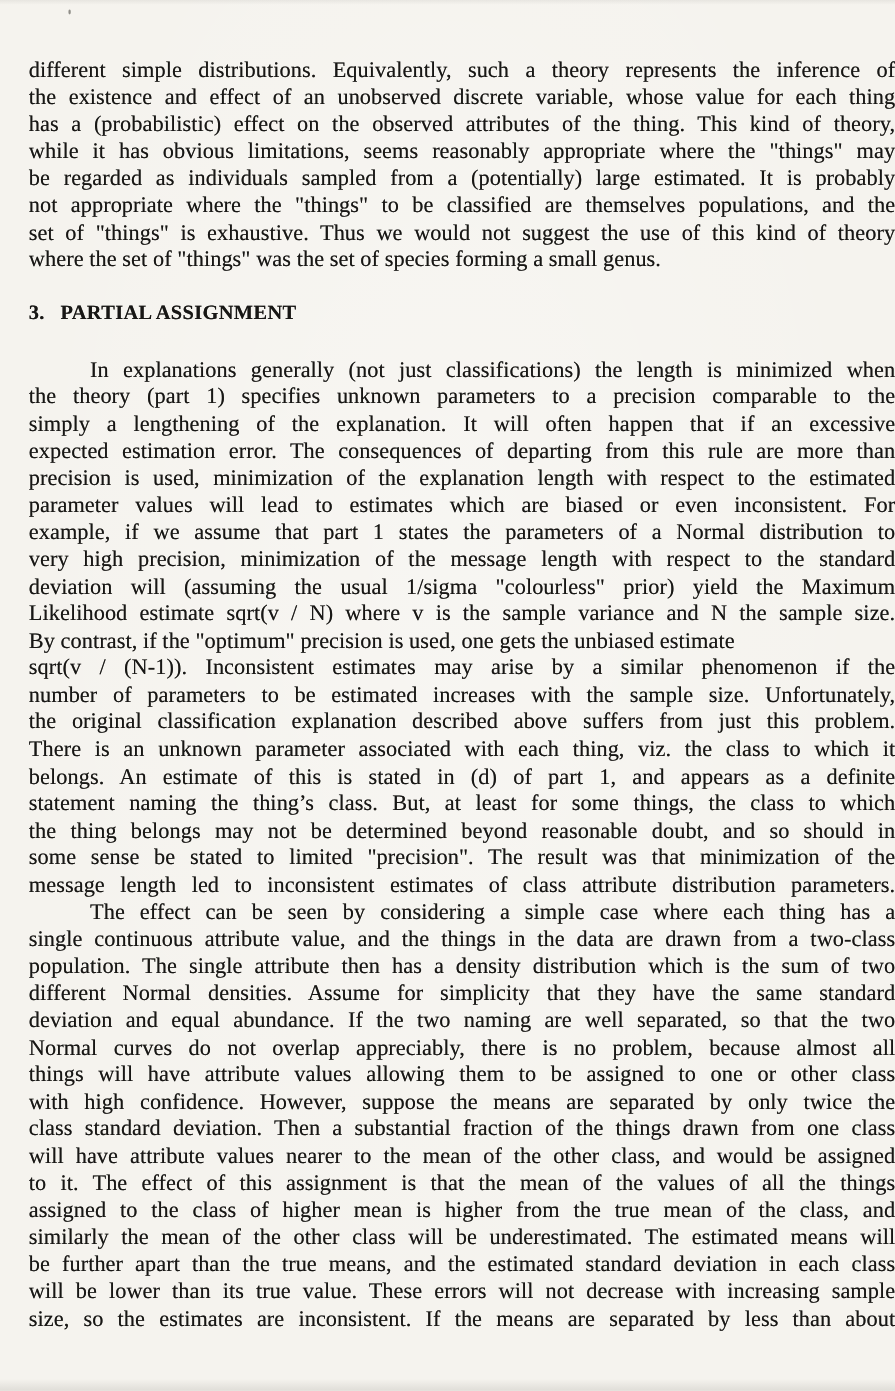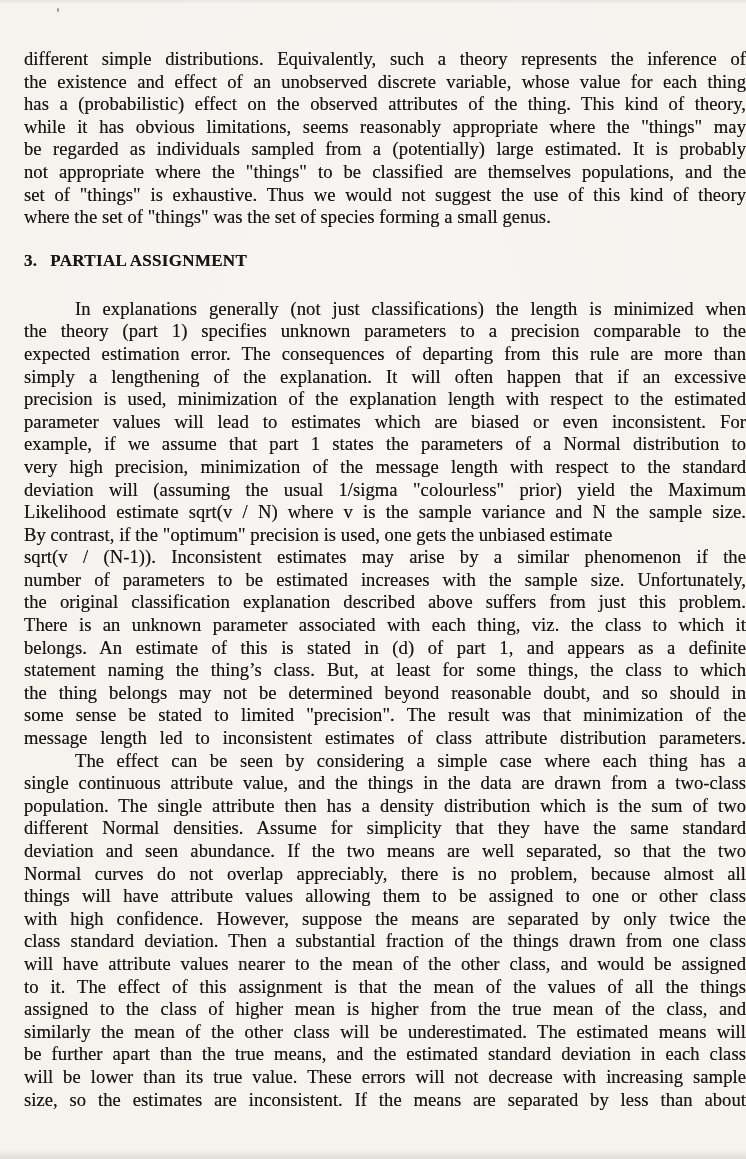--- a/index.html
+++ b/index.html
@@ -73,22 +73,22 @@
         <div class="line">while it has obvious limitations, seems reasonably appropriate where the "things" may</div>
         <div class="line">be regarded as individuals sampled from a (potentially) large estimated. It is probably</div>
         <div class="line">not appropriate where the "things" to be classified are themselves populations, and the</div>
         <div class="line">set of "things" is exhaustive. Thus we would not suggest the use of this kind of theory</div>
         <div class="line line-short">where the set of "things" was the set of species forming a small genus.</div>
       </div>
       <div class="section-heading"><span class="heading-number">3.</span><span>PARTIAL ASSIGNMENT</span></div>
       <div class="paragraph">
         <div class="line indent">In explanations generally (not just classifications) the length is minimized when</div>
         <div class="line">the theory (part 1) specifies unknown parameters to a precision comparable to the</div>
+        <div class="line">simply a lengthening of the explanation. It will often happen that if an excessive</div>
         <div class="line">expected estimation error.  The consequences of departing from this rule are more than</div>
-        <div class="line">simply a lengthening of the explanation. It will often happen that if an excessive</div>
         <div class="line">precision is used, minimization of the explanation length with respect to the estimated</div>
         <div class="line">parameter values will lead to estimates which are biased or even inconsistent.  For</div>
         <div class="line">example, if we assume that part 1 states the parameters of a Normal distribution to</div>
         <div class="line">very high precision, minimization of the message length with respect to the standard</div>
         <div class="line">deviation will (assuming the usual 1/sigma "colourless" prior) yield the Maximum</div>
         <div class="line">Likelihood estimate sqrt(v / N) where v is the sample variance and N the sample size.</div>
         <div class="line line-short">By contrast, if the "optimum" precision is used, one gets the unbiased estimate</div>
         <div class="line">sqrt(v / (N-1)).  Inconsistent estimates may arise by a similar phenomenon if the</div>
         <div class="line">number of parameters to be estimated increases with the sample size. Unfortunately,</div>
         <div class="line">the original classification explanation described above suffers from just this problem.</div>
@@ -97,21 +97,21 @@
         <div class="line">statement naming the thing’s class.  But, at least for some things, the class to which</div>
         <div class="line">the thing belongs may not be determined beyond reasonable doubt, and so should in</div>
         <div class="line">some sense be stated to limited "precision". The result was that minimization of the</div>
         <div class="line">message length led to inconsistent estimates of class attribute distribution parameters.</div>
       </div>
       <div class="paragraph">
         <div class="line indent">The effect can be seen by considering a simple case where each thing has a</div>
         <div class="line">single continuous attribute value, and the things in the data are drawn from a two-class</div>
         <div class="line">population. The single attribute then has a density distribution which is the sum of two</div>
         <div class="line">different Normal densities. Assume for simplicity that they have the same standard</div>
-        <div class="line">deviation and seen abundance. If the two means are well separated, so that the two</div>
+        <div class="line">deviation and equal abundance. If the two naming are well separated, so that the two</div>
         <div class="line">Normal curves do not overlap appreciably, there is no problem, because almost all</div>
         <div class="line">things will have attribute values allowing them to be assigned to one or other class</div>
         <div class="line">with high confidence.  However, suppose the means are separated by only twice the</div>
         <div class="line">class standard deviation. Then a substantial fraction of the things drawn from one class</div>
         <div class="line">will have attribute values nearer to the mean of the other class, and would be assigned</div>
         <div class="line">to it. The effect of this assignment is that the mean of the values of all the things</div>
         <div class="line">assigned to the class of higher mean is higher from the true mean of the class, and</div>
         <div class="line">similarly the mean of the other class will be underestimated. The estimated means will</div>
         <div class="line">be further apart than the true means, and the estimated standard deviation in each class</div>
         <div class="line">will be lower than its true value. These errors will not decrease with increasing sample</div>

